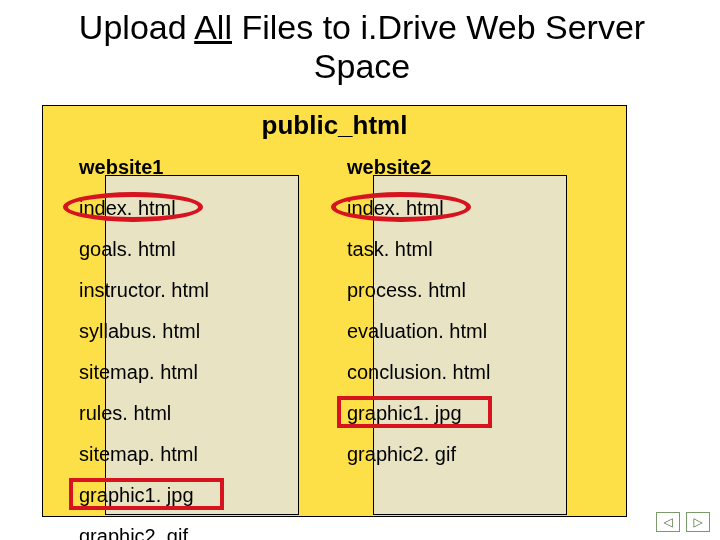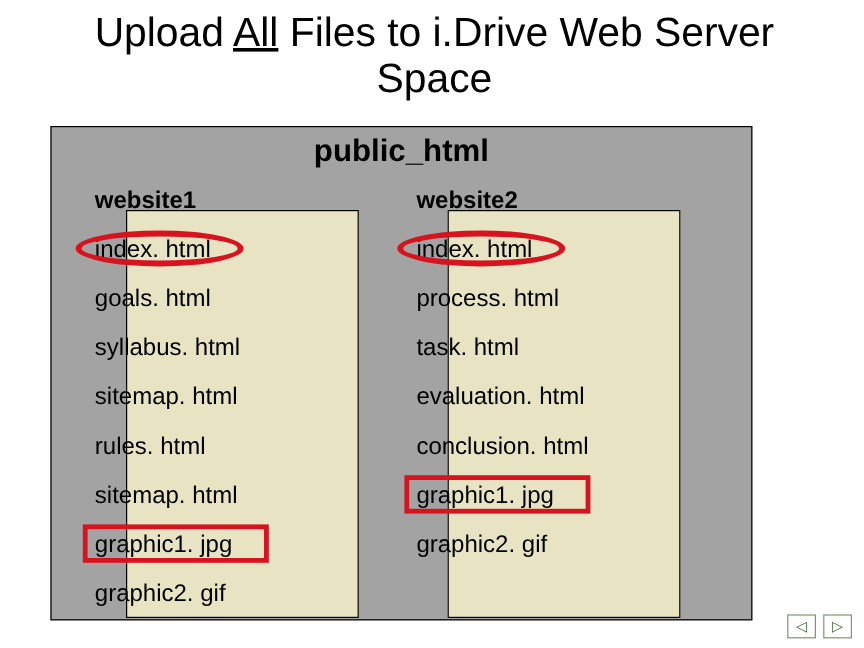--- a/index.html
+++ b/index.html
@@ -18,21 +18,21 @@
     padding: 8px 40px 4px 44px;
     font-weight: normal;
   }
   .title .underline { text-decoration: underline; }
   .outer-box {
     position: absolute;
     left: 42px;
     top: 105px;
     width: 585px;
     height: 412px;
-    background: #a3a3a3;
+    background: #fde047;
     border: 1px solid #000;
   }
   .outer-label {
     text-align: center;
     font-size: 26px;
     font-weight: bold;
     padding: 4px 0 6px 0;
   }
   .cols {
     position: relative;
@@ -119,20 +119,23 @@
           <span>website1</span>
         </div>
       <div class="row">
           <span>index. html</span>
           <div class="circle"></div>
         </div>
       <div class="row">
           <span>goals. html</span>
         </div>
       <div class="row">
+          <span>instructor. html</span>
+        </div>
+      <div class="row">
           <span>syllabus. html</span>
         </div>
       <div class="row">
           <span>sitemap. html</span>
         </div>
       <div class="row">
           <span>rules. html</span>
         </div>
       <div class="row">
           <span>sitemap. html</span>
@@ -148,24 +151,24 @@
 
     <div class="col right">
       <div class="row header">
           <span>website2</span>
         </div>
       <div class="row">
           <span>index. html</span>
           <div class="circle"></div>
         </div>
       <div class="row">
-          <span>process. html</span>
+          <span>task. html</span>
         </div>
       <div class="row">
-          <span>task. html</span>
+          <span>process. html</span>
         </div>
       <div class="row">
           <span>evaluation. html</span>
         </div>
       <div class="row">
           <span>conclusion. html</span>
         </div>
       <div class="row">
           <span>graphic1. jpg</span>
           <div class="rect"></div>

